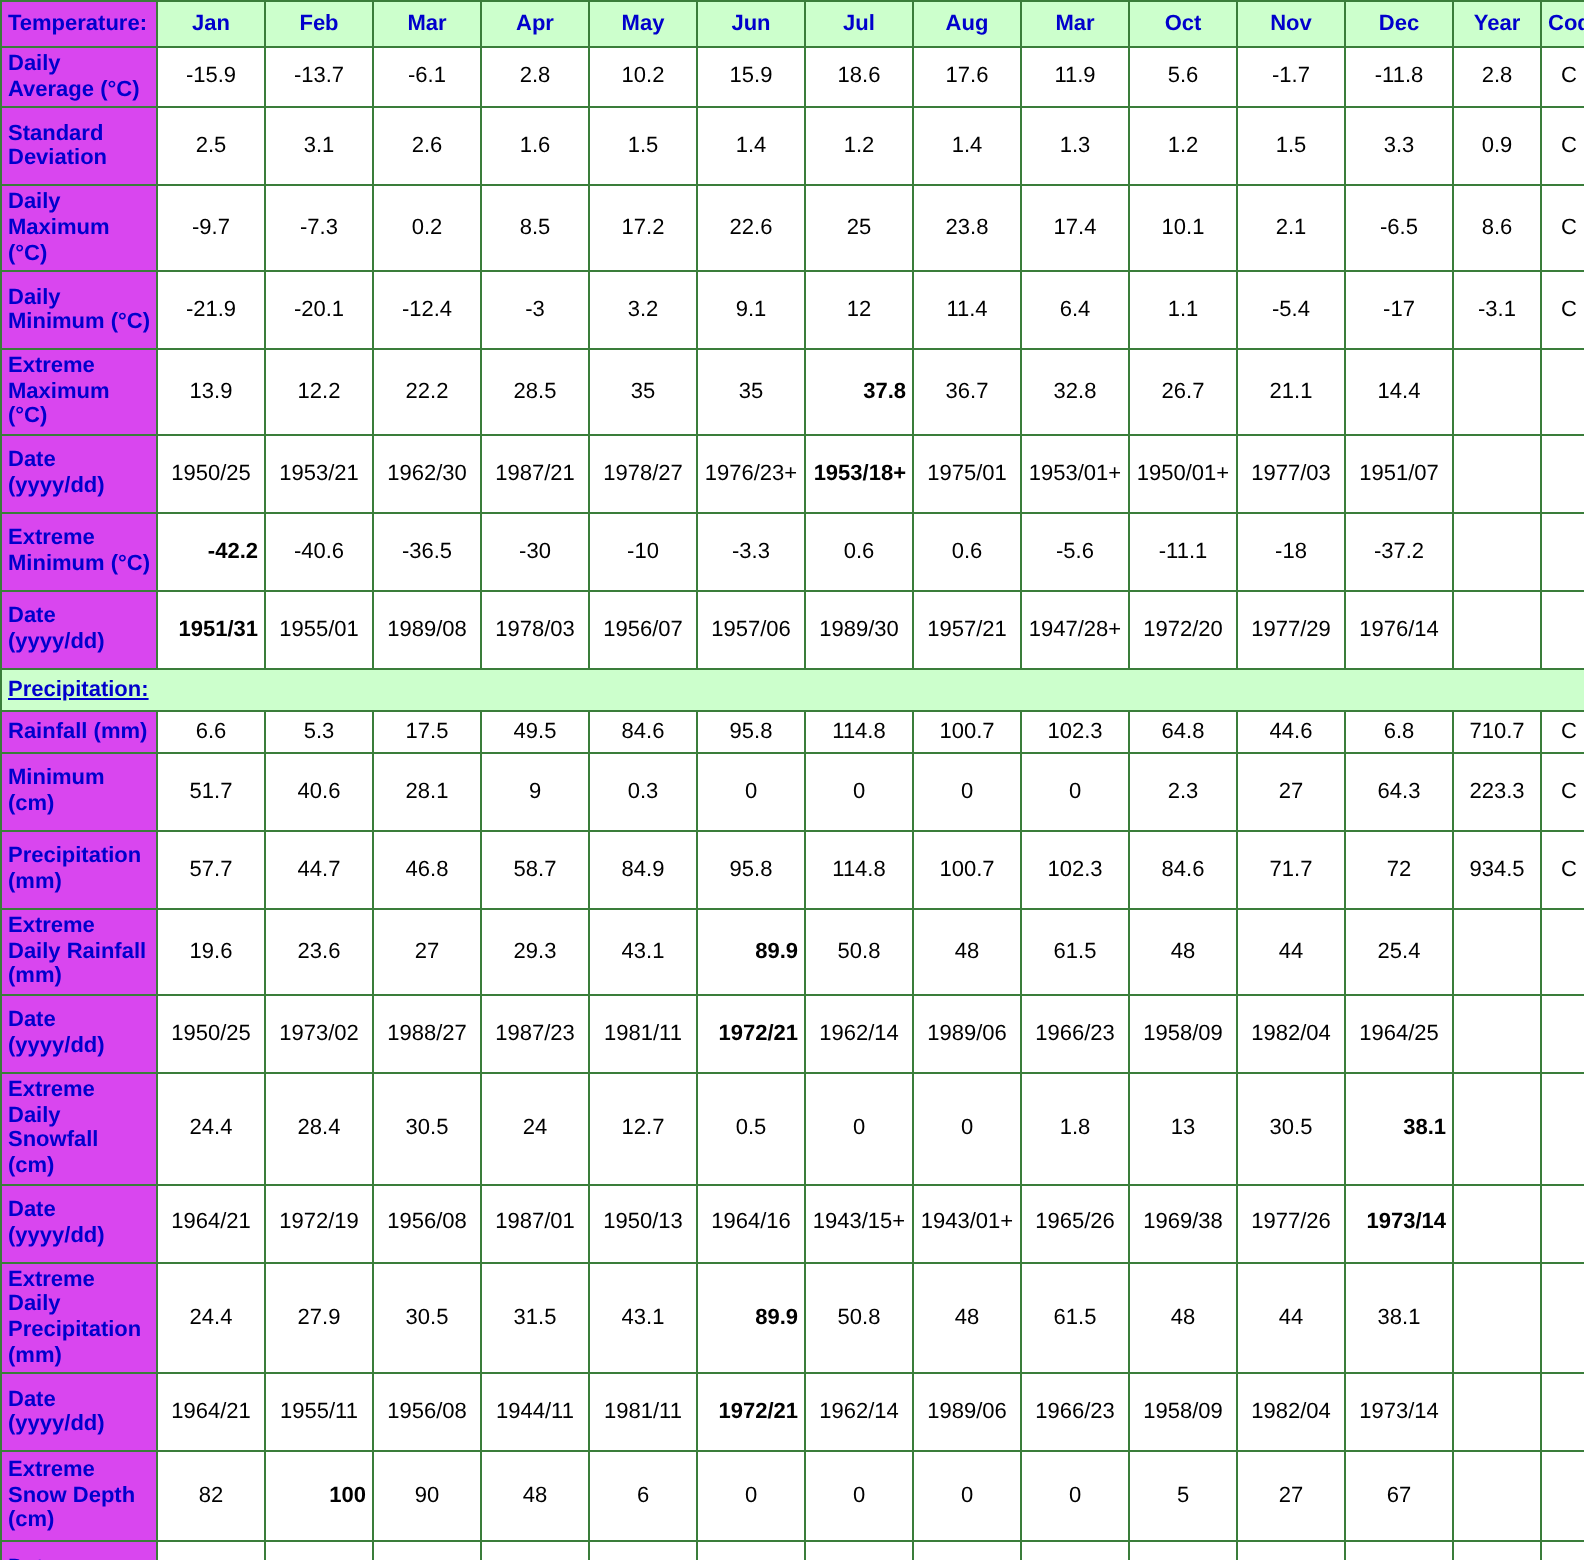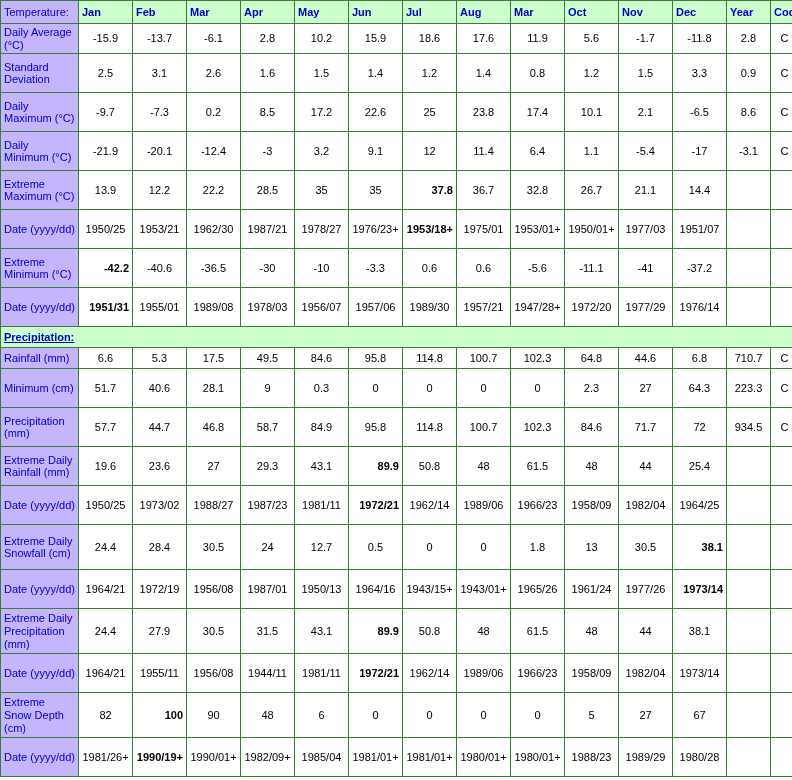--- a/index.html
+++ b/index.html
@@ -21,27 +21,27 @@
     border: 1px solid #3a7d3a;
     padding: 2px 3px;
     vertical-align: middle;
     line-height: 1.15;
   }
   thead th {
     background: #ccffcc;
     color: #0000cc;
     font-weight: bold;
     font-size: 11px;
-    text-align: left;
+    text-align: center;
     height: 18px;
   }
   th.rowhead, td.rowhead {
-    background: #c4b5fd;
+    background: #d946ef;
     color: #0000cc;
-    font-weight: normal;
+    font-weight: bold;
     text-align: left;
     width: 78px;
   }
   td.section {
     background: #ccffcc;
     color: #0000cc;
     font-weight: bold;
     text-align: left;
     text-decoration: underline;
   }
@@ -128,21 +128,21 @@
       <tr>
         <td class="rowhead tall">Standard Deviation</td>
         <td class="val">2.5</td>
         <td class="val">3.1</td>
         <td class="val">2.6</td>
         <td class="val">1.6</td>
         <td class="val">1.5</td>
         <td class="val">1.4</td>
         <td class="val">1.2</td>
         <td class="val">1.4</td>
-        <td class="val">0.8</td>
+        <td class="val">1.3</td>
         <td class="val">1.2</td>
         <td class="val">1.5</td>
         <td class="val">3.3</td>
         <td class="val">0.9</td>
         <td class="code">C</td>
       </tr>
       <tr>
         <td class="rowhead tall">Daily Maximum (°C)</td>
         <td class="val">-9.7</td>
         <td class="val">-7.3</td>
@@ -215,21 +215,21 @@
         <td class="val bold">-42.2</td>
         <td class="val">-40.6</td>
         <td class="val">-36.5</td>
         <td class="val">-30</td>
         <td class="val">-10</td>
         <td class="val">-3.3</td>
         <td class="val">0.6</td>
         <td class="val">0.6</td>
         <td class="val">-5.6</td>
         <td class="val">-11.1</td>
-        <td class="val">-41</td>
+        <td class="val">-18</td>
         <td class="val">-37.2</td>
         <td class="val"></td>
         <td class="code"></td>
       </tr>
       <tr>
         <td class="rowhead tall">Date (yyyy/dd)</td>
         <td class="val bold">1951/31</td>
         <td class="val">1955/01</td>
         <td class="val">1989/08</td>
         <td class="val">1978/03</td>
@@ -353,21 +353,21 @@
         <td class="rowhead tall">Date (yyyy/dd)</td>
         <td class="val">1964/21</td>
         <td class="val">1972/19</td>
         <td class="val">1956/08</td>
         <td class="val">1987/01</td>
         <td class="val">1950/13</td>
         <td class="val">1964/16</td>
         <td class="val">1943/15+</td>
         <td class="val">1943/01+</td>
         <td class="val">1965/26</td>
-        <td class="val">1961/24</td>
+        <td class="val">1969/38</td>
         <td class="val">1977/26</td>
         <td class="val bold">1973/14</td>
         <td class="val"></td>
         <td class="code"></td>
       </tr>
       <tr>
         <td class="rowhead xtall">Extreme Daily Precipitation (mm)</td>
         <td class="val">24.4</td>
         <td class="val">27.9</td>
         <td class="val">30.5</td>

